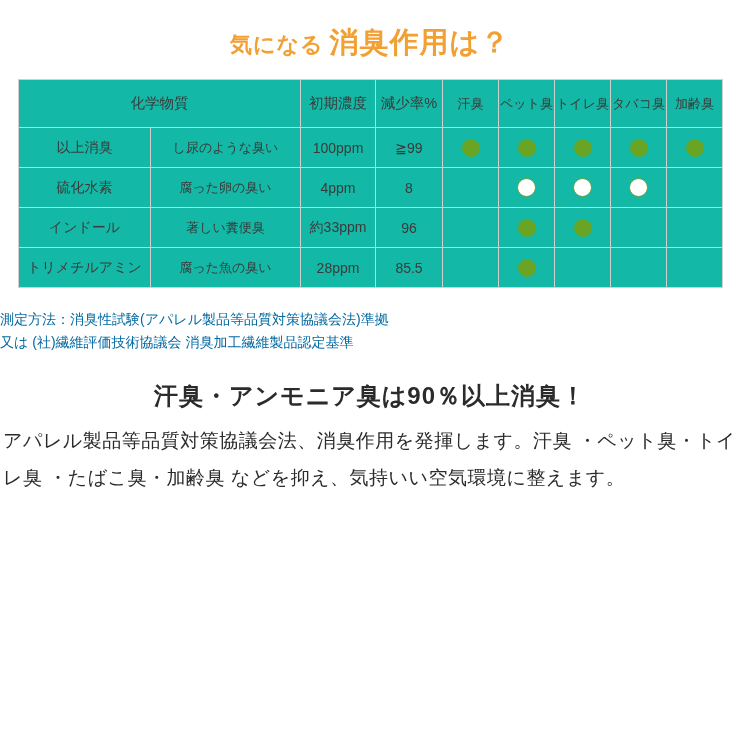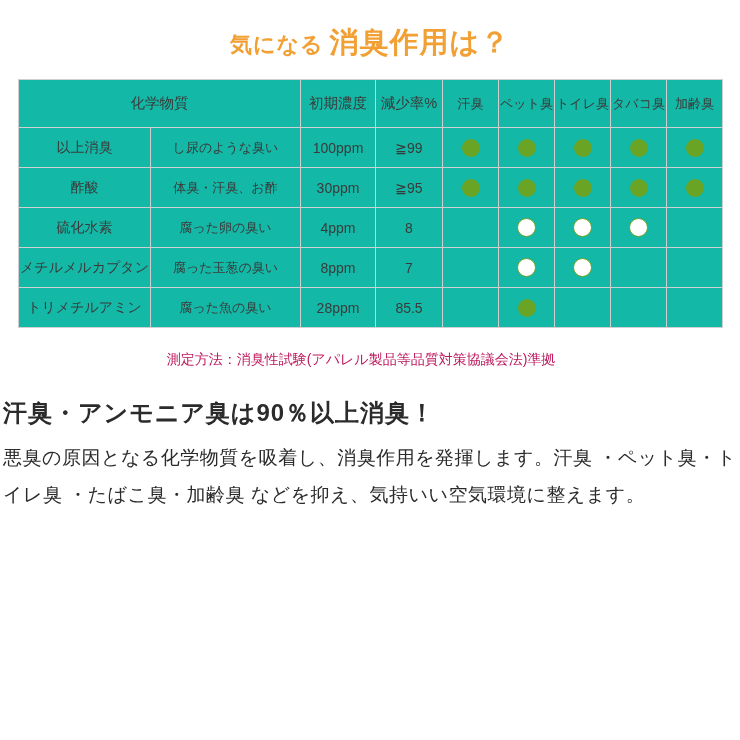--- a/index.html
+++ b/index.html
@@ -56,34 +56,35 @@
     width: 18px;
     height: 18px;
     border-radius: 50%;
     vertical-align: middle;
   }
   .circle.filled { background: #6AA425; }
   .circle.open   { background: #ffffff; border: 1.5px solid #6AA425; width: 17px; height: 17px; }
   
   .notes {
     margin: 20px 18px 0 0;
-    text-align: center;
+    text-align: left;
     font-size: 14px;
     line-height: 23px;
-    color: #be185d;
+    color: #0369a1;
   }
   
   .summary { margin: 26px 0 0 0; padding: 0 3px; }
   .summary h2 {
     margin: 0;
     font-size: 24px;
     font-weight: bold;
     color: #2b2b2b;
     letter-spacing: 1px;
     line-height: 32px;
+    text-align: center;
   }
   .summary p {
     margin: 10px 0 0 0;
     font-size: 19px;
     line-height: 37px;
     color: #2b2b2b;
     letter-spacing: 0.5px;
   }
 </style>
 </head>
@@ -125,68 +126,58 @@
           <td class="desc">し尿のような臭い</td>
           <td>100ppm</td>
           <td>≧99</td>
           <td><span class="circle filled"></span></td>
           <td><span class="circle filled"></span></td>
           <td><span class="circle filled"></span></td>
           <td><span class="circle filled"></span></td>
           <td><span class="circle filled"></span></td>
         </tr>
         <tr>
-          <td>酢酸</td>
-          <td class="desc">体臭・汗臭、お酢</td>
-          <td>30ppm</td>
-          <td>≧95</td>
-          <td><span class="circle filled"></span></td>
-          <td><span class="circle filled"></span></td>
-          <td><span class="circle filled"></span></td>
-          <td><span class="circle filled"></span></td>
-          <td><span class="circle filled"></span></td>
-        </tr>
-        <tr>
           <td>硫化水素</td>
           <td class="desc">腐った卵の臭い</td>
           <td>4ppm</td>
           <td>8</td>
           <td></td>
           <td><span class="circle open"></span></td>
           <td><span class="circle open"></span></td>
           <td><span class="circle open"></span></td>
           <td></td>
         </tr>
         <tr>
-          <td>メチルメルカプタン</td>
-          <td class="desc">腐った玉葱の臭い</td>
-          <td>8ppm</td>
-          <td>7</td>
+          <td>インドール</td>
+          <td class="desc">著しい糞便臭</td>
+          <td>約33ppm</td>
+          <td>96</td>
           <td></td>
-          <td><span class="circle open"></span></td>
-          <td><span class="circle open"></span></td>
+          <td><span class="circle filled"></span></td>
+          <td><span class="circle filled"></span></td>
           <td></td>
           <td></td>
         </tr>
         <tr>
           <td>トリメチルアミン</td>
           <td class="desc">腐った魚の臭い</td>
           <td>28ppm</td>
           <td>85.5</td>
           <td></td>
           <td><span class="circle filled"></span></td>
           <td></td>
           <td></td>
           <td></td>
         </tr>
       </tbody>
   </table>
 
   <div class="notes">
     <div>測定方法：消臭性試験(アパレル製品等品質対策協議会法)準拠</div>
+    <div>又は (社)繊維評価技術協議会 消臭加工繊維製品認定基準</div>
   </div>
 
   <div class="summary">
     <h2>汗臭・アンモニア臭は90％以上消臭！</h2>
-    <p>悪臭の原因となる化学物質を吸着し、消臭作用を発揮します。汗臭 ・ペット臭・トイレ臭 ・たばこ臭・加齢臭 などを抑え、気持いい空気環境に整えます。</p>
+    <p>アパレル製品等品質対策協議会法、消臭作用を発揮します。汗臭 ・ペット臭・トイレ臭 ・たばこ臭・加齢臭 などを抑え、気持いい空気環境に整えます。</p>
   </div>
 
 </div>
 
 </body></html>

